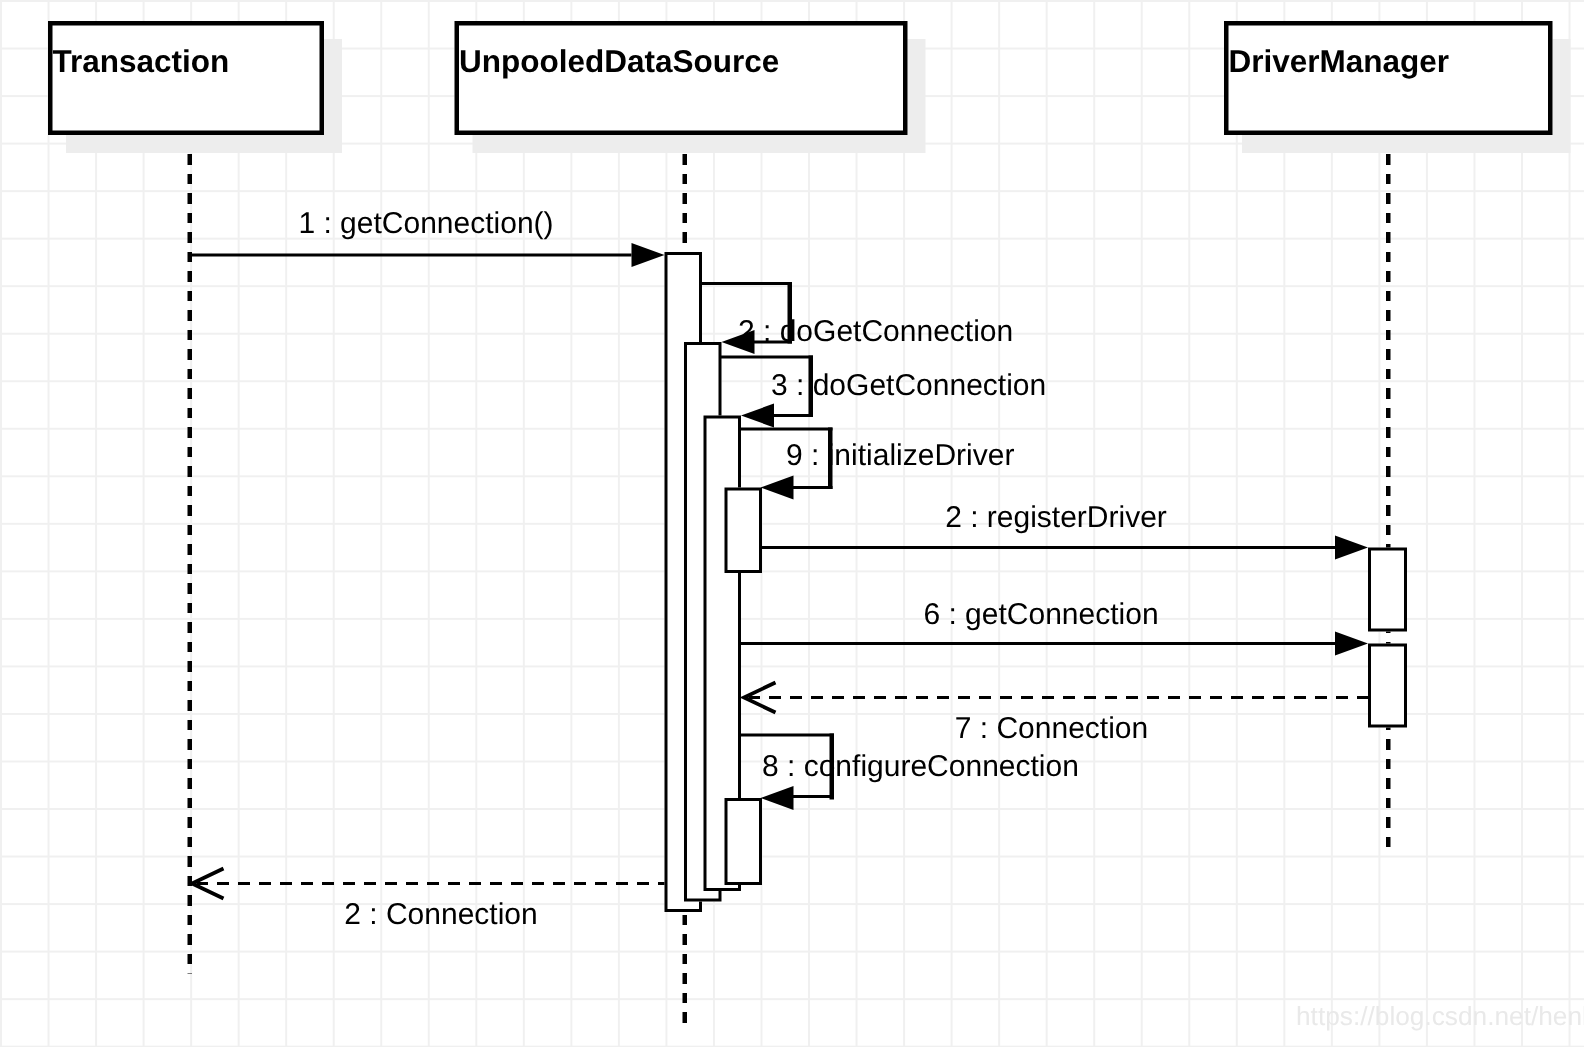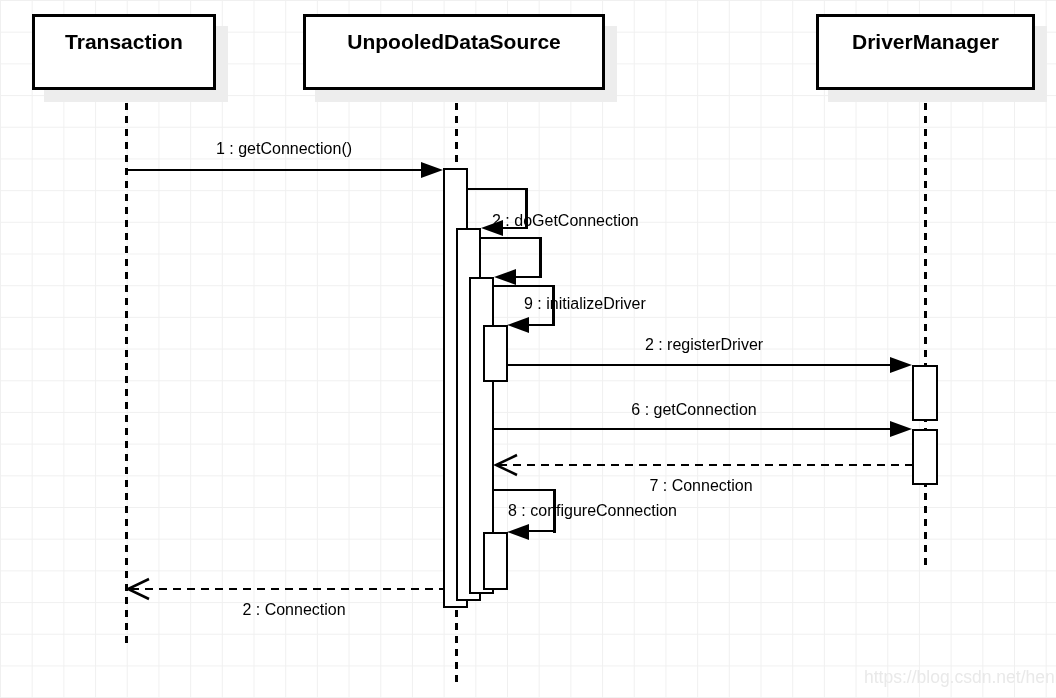--- a/index.html
+++ b/index.html
@@ -14,21 +14,21 @@
     background-image:
       linear-gradient(to right,#f0f0f0 1px,transparent 1px),
       linear-gradient(to bottom,#f0f0f0 1px,transparent 1px);
     background-size:31.7px 31.7px;
   }
   
   .actor{
     position:absolute;top:14px;height:76px;box-sizing:border-box;
     background:#fff;border:3px solid #000;
     box-shadow:12px 12px 0 0 #ededed;
-    display:flex;justify-content:center;align-items:flex-start;
+    display:flex;justify-content:flex-start;align-items:flex-start;
     padding-top:13px;
     font-size:21px;font-weight:bold;color:#000;
   }
   #actor-t{left:32px;width:184px;}
   #actor-u{left:303px;width:302px;}
   #actor-d{left:816px;width:219px;}
   
   .lifeline{
     position:absolute;width:2.5px;
     background:repeating-linear-gradient(to bottom,#000 0 7px,transparent 7px 13px);
@@ -59,21 +59,21 @@
   .arr-r{position:absolute;width:0;height:0;z-index:4;
     border-top:8px solid transparent;border-bottom:8px solid transparent;
     border-left:22px solid #000;}
   .arr-l{position:absolute;width:0;height:0;z-index:4;
     border-top:8px solid transparent;border-bottom:8px solid transparent;
     border-right:22px solid #000;}
   
   .oarr{position:absolute;z-index:4;}
   
   .mlabel{
-    position:absolute;font-size:16px;color:#000;white-space:nowrap;
+    position:absolute;font-size:20px;color:#000;white-space:nowrap;
     transform:translate(0,-50%);z-index:5;line-height:1;
   }
   .mlabel-c{transform:translate(-50%,-50%);}
   
   #m1-line{left:127px;top:168.6px;width:294px;}
   #m1-arr{left:421px;top:162px;}
   #m1-label{left:284px;top:149px;}
 
   #m2-top{left:466px;top:187.6px;width:62px;}
   #m2-right{left:525px;top:187.6px;height:41px;}
@@ -165,20 +165,21 @@
   <div class="act" id="act-b2"></div>
 
   <div class="hline" id="m1-line"></div>
   <div class="arr-r" id="m1-arr"></div>
   <div class="mlabel mlabel-c" id="m1-label">1 : getConnection()</div>
 
   <div class="arr-l" id="m2-arr"></div>
   <div class="mlabel" id="m2-label">2 : doGetConnection</div>
 
   <div class="arr-l" id="m3-arr"></div>
+  <div class="mlabel" id="m3-label">3 : doGetConnection</div>
 
   <div class="arr-l" id="m4-arr"></div>
   <div class="mlabel" id="m4-label">9 : initializeDriver</div>
 
   <div class="arr-l" id="m8-arr"></div>
   <div class="mlabel" id="m8-label">8 : configureConnection</div>
 
   <div class="hline" id="m5-line"></div>
   <div class="arr-r" id="m5-arr"></div>
   <div class="mlabel mlabel-c" id="m5-label">2 : registerDriver</div>

